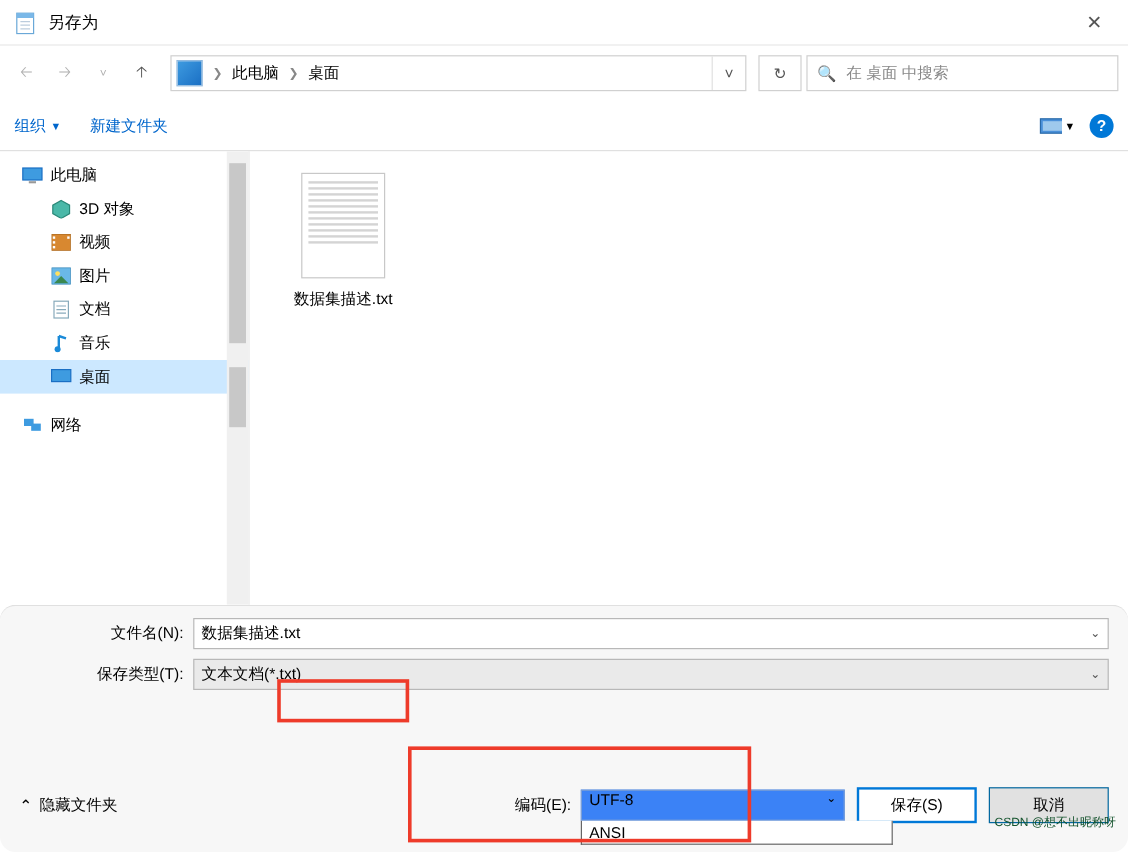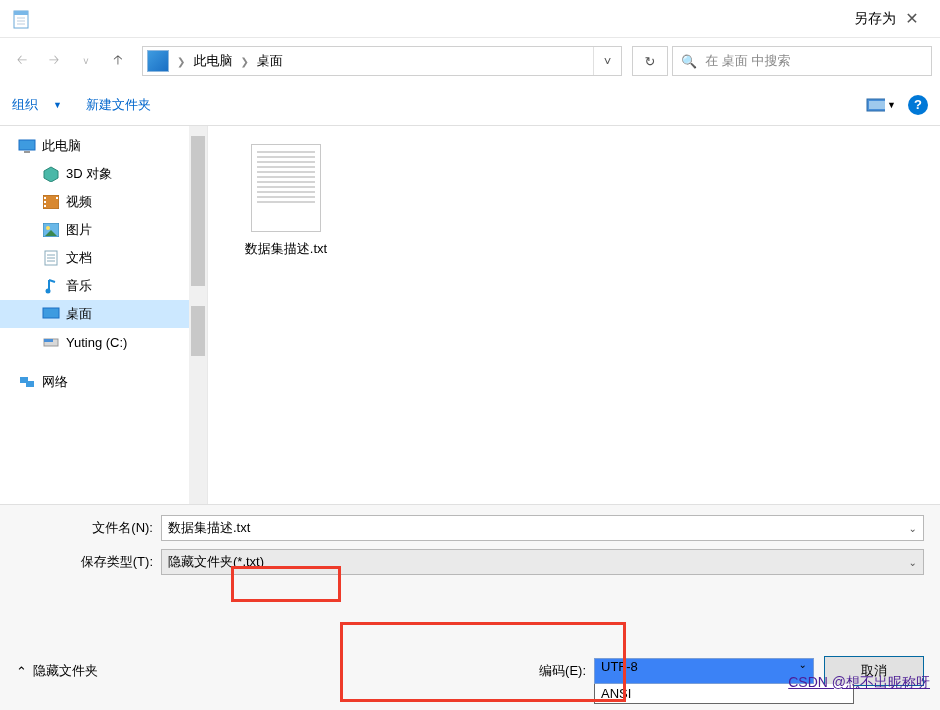--- a/index.html
+++ b/index.html
@@ -1,65 +1,65 @@
 <!DOCTYPE html>
 <html><head>
 <meta charset="utf-8">
 <style>
 * { box-sizing: border-box; margin: 0; padding: 0; font-family: "Microsoft YaHei", "Segoe UI", sans-serif; font-size: 13px; }
 body { background: #fff; width: 940px; height: 710px; overflow: hidden; position: relative; }
 .titlebar { height: 38px; display: flex; align-items: center; padding: 0 12px; border-bottom: 1px solid #e8e8e8; }
 .titlebar .icon { width: 20px; height: 20px; margin-right: 8px; }
-.titlebar .title { flex: 1; font-size: 14px; text-align: right; }
+.titlebar .title { flex: 1; font-size: 14px; }
 .titlebar .close { width: 32px; text-align: center; font-size: 16px; cursor: pointer; color: #555; }
 .navbar { height: 46px; display: flex; align-items: center; padding: 0 8px; gap: 4px; }
 .nav-arrow { width: 28px; height: 28px; display: flex; align-items: center; justify-content: center; color: #b0b0b0; }
 .nav-up { color: #555; }
 .breadcrumb-bar { flex: 1; height: 30px; border: 1px solid #d0d0d0; display: flex; align-items: center; margin: 0 6px; }
 .bc-icon { width: 22px; height: 22px; margin: 0 4px; background: linear-gradient(135deg,#3e9be0,#1a6fc4); border: 1px solid #8fb8de; }
 .bc-sep { color: #888; padding: 0 4px; font-size: 10px; }
 .bc-item { padding: 0 4px; }
 .bc-dropdown { width: 28px; text-align: center; color: #555; margin-left: auto; border-left: 1px solid #e0e0e0; height: 100%; display:flex; align-items:center; justify-content:center; }
 .refresh-btn { width: 36px; height: 30px; border: 1px solid #d0d0d0; display:flex; align-items:center; justify-content:center; color:#555; }
 .search-bar { width: 260px; height: 30px; border: 1px solid #d0d0d0; display: flex; align-items: center; padding: 0 8px; color: #888; gap: 8px; }
 .toolbar { height: 42px; display: flex; align-items: center; padding: 0 12px; border-bottom: 1px solid #e0e0e0; }
-.toolbar .link { color: #0066cc; margin-right: 24px; display: flex; align-items: center; gap: 15px; }
+.toolbar .link { color: #0066cc; margin-right: 24px; display: flex; align-items: center; gap: 4px; }
 .toolbar .spacer { flex: 1; }
 .toolbar .view-icon { width: 30px; height: 20px; margin-right: 12px; display:flex; align-items:center; justify-content:center; gap:2px; }
 .help-icon { width: 20px; height: 20px; background: #0078d7; border-radius: 50%; color: #fff; display:flex; align-items:center; justify-content:center; font-weight:bold; }
 .main { display: flex; height: 378px; }
 .sidebar { width: 207px; overflow-y: auto; padding: 6px 0; position: relative; }
 .sidebar .scroll-track { position:absolute; right:0; top:0; width:18px; height:100%; background:#f0f0f0; }
 .sidebar .scroll-thumb { position:absolute; right:2px; top:10px; width:14px; height:150px; background:#c8c8c8; }
 .sidebar .scroll-thumb2 { position:absolute; right:2px; top:180px; width:14px; height:50px; background:#c8c8c8; }
 .tree-item { display: flex; align-items: center; height: 28px; padding-left: 18px; gap: 6px; }
 .tree-item.sub { padding-left: 42px; }
 .tree-item.selected { background: #cce8ff; }
 .tree-item .ticon { width: 18px; height: 18px; display:flex; align-items:center; justify-content:center; }
 .content { flex: 1; padding: 18px 28px; border-left: 1px solid #e8e8e8; }
 .file-item { width: 100px; text-align: center; }
 .file-thumb { width: 70px; height: 88px; margin: 0 auto 8px; border: 1px solid #c8c8c8; background: #fff; padding: 6px 5px; display: flex; flex-direction: column; gap: 3px; }
 .file-thumb .line { height: 2px; background: #d4d4d4; }
-.bottom { padding: 10px 16px 0; background: #f7f7f7; border-top: 1px solid #e0e0e0; height: 206px; position: relative; }
+.bottom { padding: 10px 16px 0; background: #f7f7f7; border-top: 1px solid #e0e0e0; height: 206px; position: relative; border-radius: 13px; }
 .form-row { display: flex; align-items: center; margin-bottom: 8px; }
 .form-row .label { width: 145px; text-align: right; padding-right: 8px; }
 .form-row .field { flex: 1; height: 26px; border: 1px solid #b8b8b8; background: #fff; display: flex; align-items: center; padding: 0 6px; position: relative; }
 .form-row .field .dd { margin-left: auto; color: #555; font-size: 10px; }
 .type-field { background: #eaeaea !important; }
 .footer { display: flex; align-items: center; position: absolute; bottom: 24px; left: 16px; right: 16px; }
 .hide-folders { display: flex; align-items: center; gap: 6px; }
 .enc-label { margin-left: auto; margin-right: 8px; }
 .enc-select { width: 220px; height: 26px; border: 1px solid #7a9ed6; background: #3b82f6; display: flex; align-items: flex-start; padding: 0 6px; position: relative; }
 .enc-select .dd { margin-left:auto; font-size:10px; }
 .enc-dropdown { position: absolute; top: 25px; left: -1px; width: 260px; border: 1px solid #666; border-top: none; background: #fff; padding: 2px 6px; }
 .btn { width: 100px; height: 30px; border: 1px solid #0369a1; background: #e1e1e1; margin-left: 10px; display:flex; align-items:center; justify-content:center; }
 .btn.primary { border: 2px solid #0078d7; background: #fff; }
 .redbox1 { position: absolute; border: 3px solid #ee3b2a; left: 231px; top: 566px; width: 110px; height: 36px; pointer-events:none; }
 .redbox2 { position: absolute; border: 3px solid #ee3b2a; left: 340px; top: 622px; width: 286px; height: 80px; pointer-events:none; }
-.watermark { position: absolute; right: 10px; bottom: 18px; color: #4c1d95; font-size: 14px; text-decoration: underline; }
+.watermark { position: absolute; right: 10px; bottom: 18px; color: #14532d; font-size: 10px; }
 </style>
 </head>
 <body>
 
 <div class="titlebar">
   <span class="icon">
     <svg width="20" height="20">
         <rect x="2" y="2" width="14" height="17" fill="#fff" stroke="#6aa8d8"></rect>
         <rect x="2" y="2" width="14" height="4" fill="#7ab8e8"></rect>
         <line x1="5" y1="9" x2="13" y2="9" stroke="#bcd"></line>
@@ -175,29 +175,20 @@
       <span>音乐</span>
     </div>
     <div class="tree-item sub selected">
       <span class="ticon">
           <svg width="18" height="14">
             <rect x="1" y="1" width="16" height="10" fill="#3e9be0" stroke="#1a6fc4"></rect>
           </svg>
         </span>
       <span>桌面</span>
     </div>
-    <div class="tree-item sub">
-      <span class="ticon">
-          <svg width="16" height="12">
-            <rect x="1" y="3" width="14" height="7" fill="#d8d8d8" stroke="#999"></rect>
-            <rect x="1" y="3" width="9" height="3" fill="#4a90d9"></rect>
-          </svg>
-        </span>
-      <span>Yuting (C:)</span>
-    </div>
     <div style="height:12px;"></div>
     <div class="tree-item">
       <span class="ticon">
           <svg width="18" height="14">
             <rect x="2" y="2" width="8" height="6" fill="#3e9be0"></rect>
             <rect x="8" y="6" width="8" height="6" fill="#3e9be0"></rect>
           </svg>
         </span>
       <span>网络</span>
     </div>
@@ -226,37 +217,38 @@
   <div class="form-row">
     <div class="label">文件名(N):</div>
     <div class="field">
       <span>数据集描述.txt</span>
       <span class="dd">⌄</span>
     </div>
   </div>
   <div class="form-row">
     <div class="label">保存类型(T):</div>
     <div class="field type-field">
-      <span>隐藏文件夹(*.txt)</span>
+      <span>文本文档(*.txt)</span>
       <span class="dd">⌄</span>
     </div>
   </div>
 
   <div class="footer">
     <div class="hide-folders">
       <span>⌃</span>
       <span>隐藏文件夹</span>
     </div>
     <div class="enc-label">编码(E):</div>
     <div class="enc-select">
       <span>UTF-8</span>
       <span class="dd">⌄</span>
       <div class="enc-dropdown">
         <div>ANSI</div>
       </div>
     </div>
+    <div class="btn primary">保存(S)</div>
     <div class="btn">取消</div>
   </div>
 </div>
 
 <div class="redbox1"></div>
 <div class="redbox2"></div>
 <div class="watermark">CSDN @想不出昵称呀</div>
 
 </body></html>

